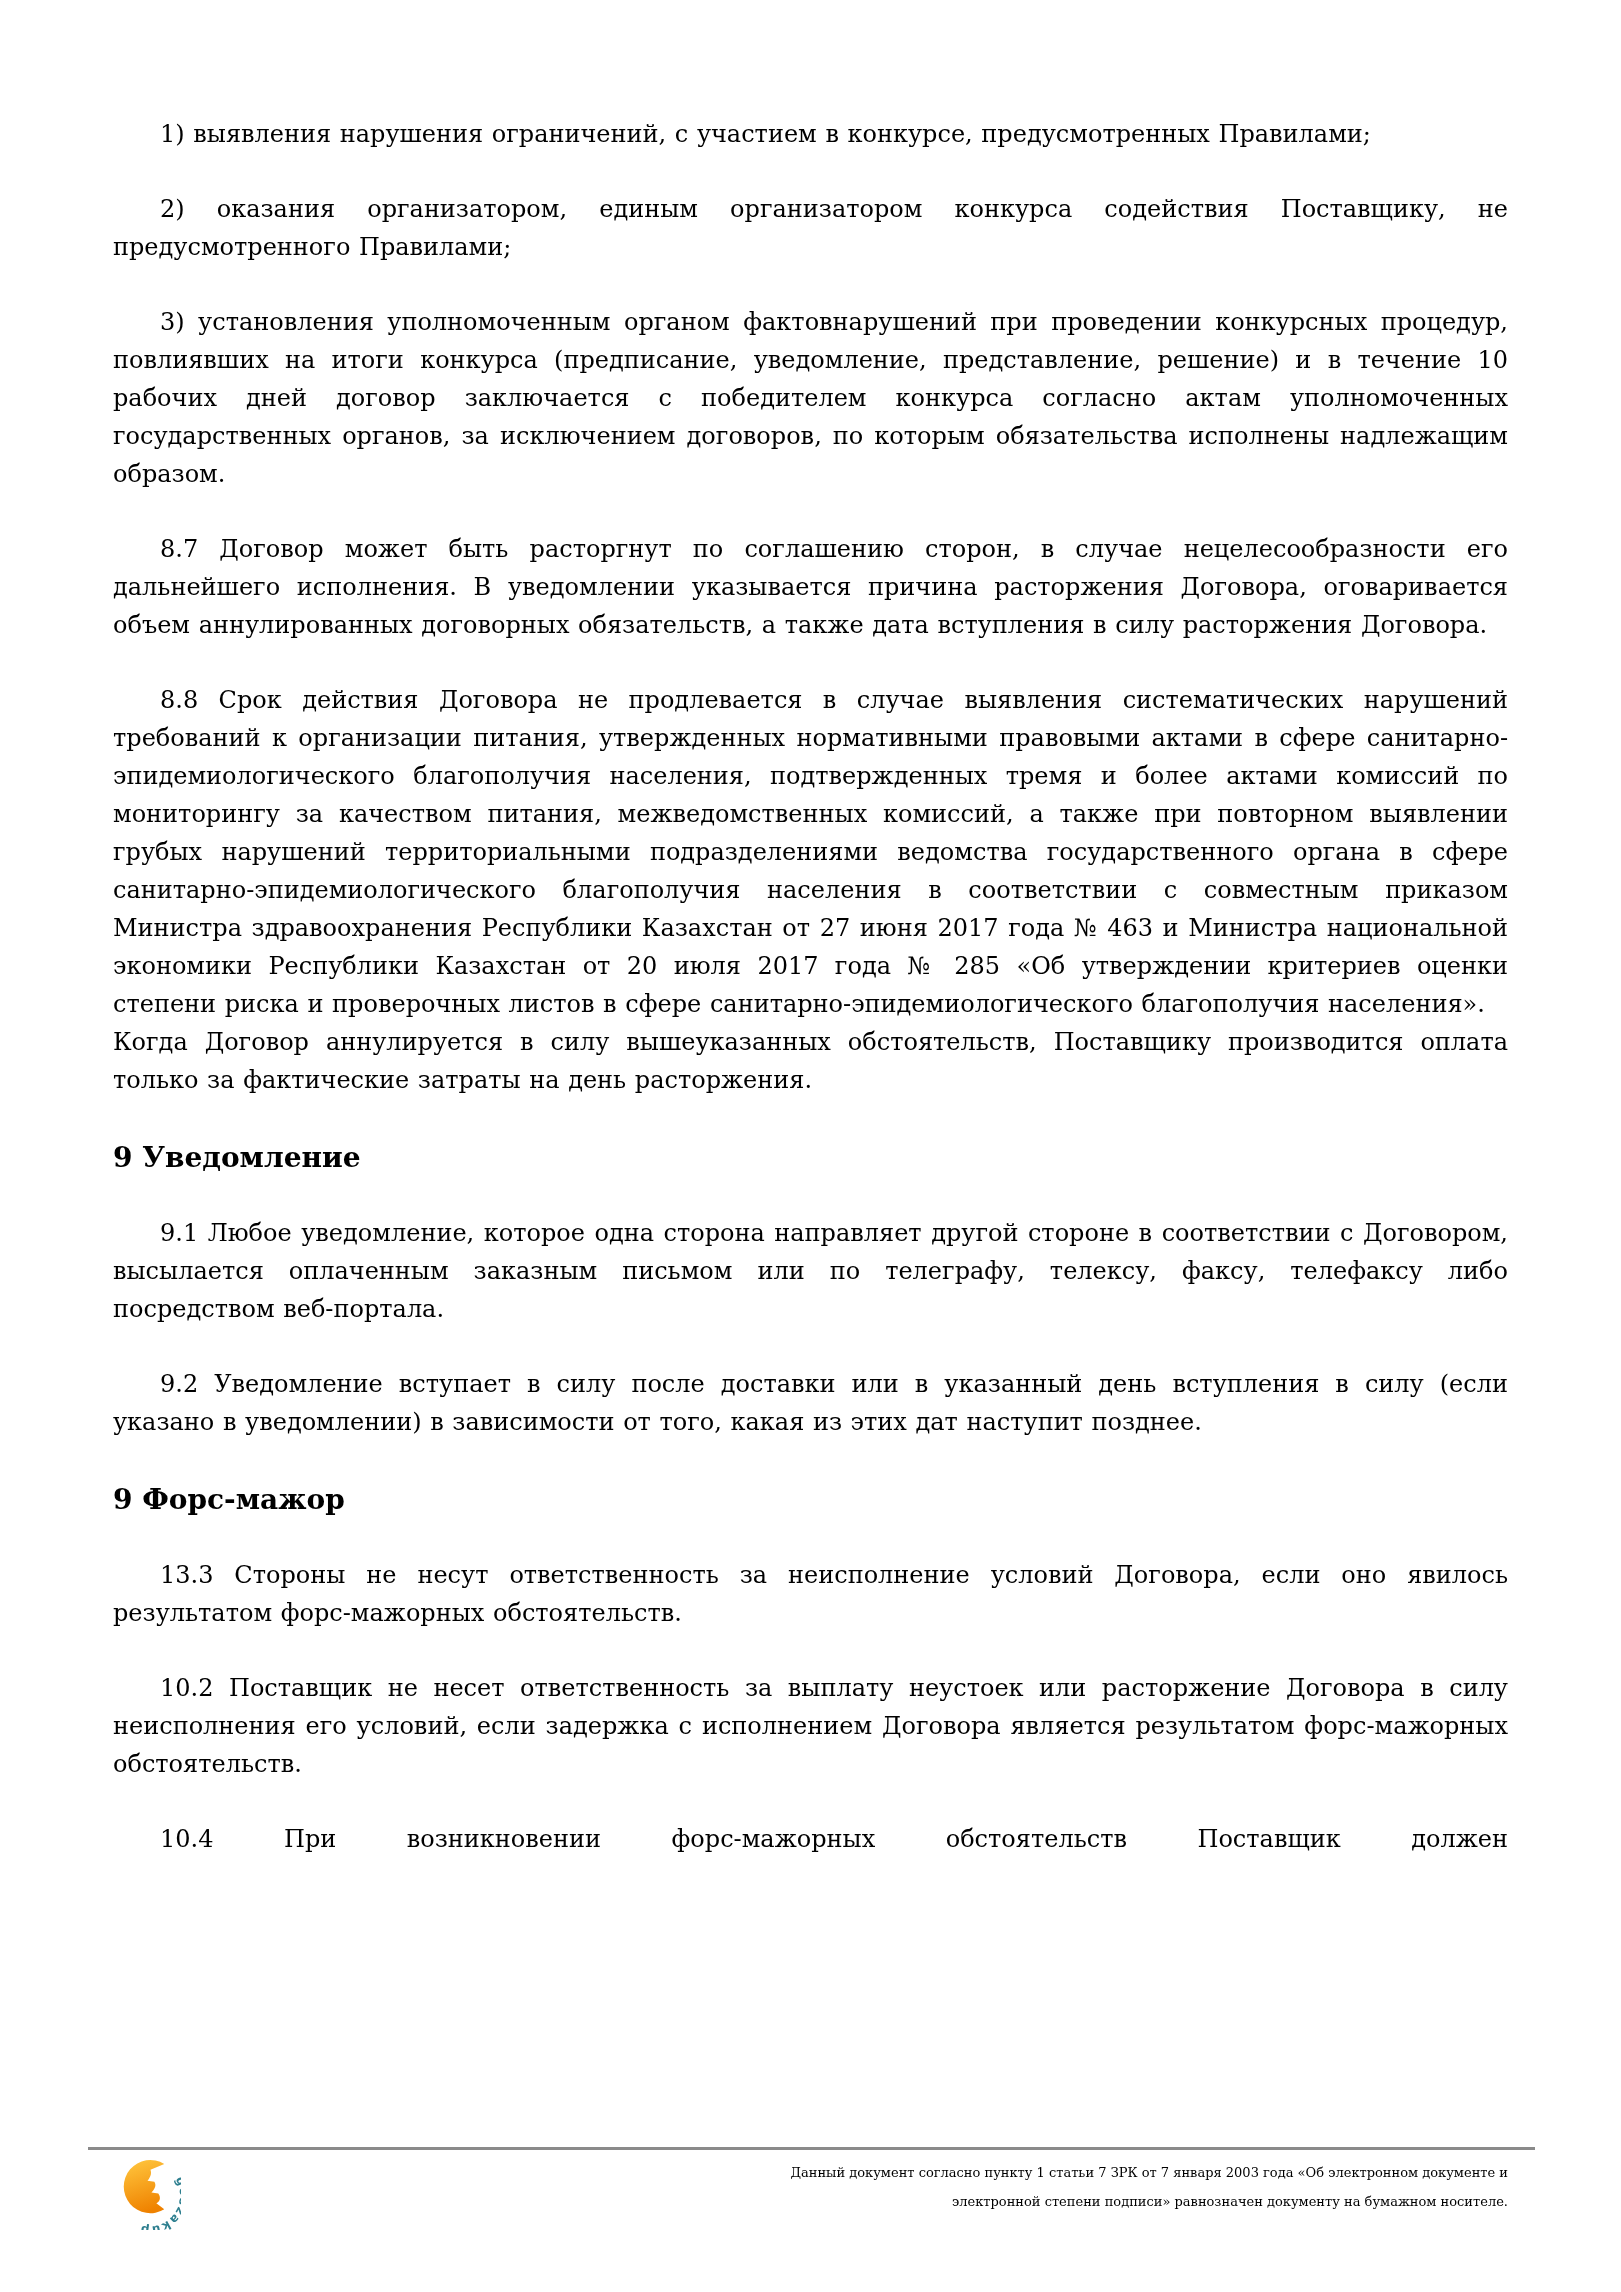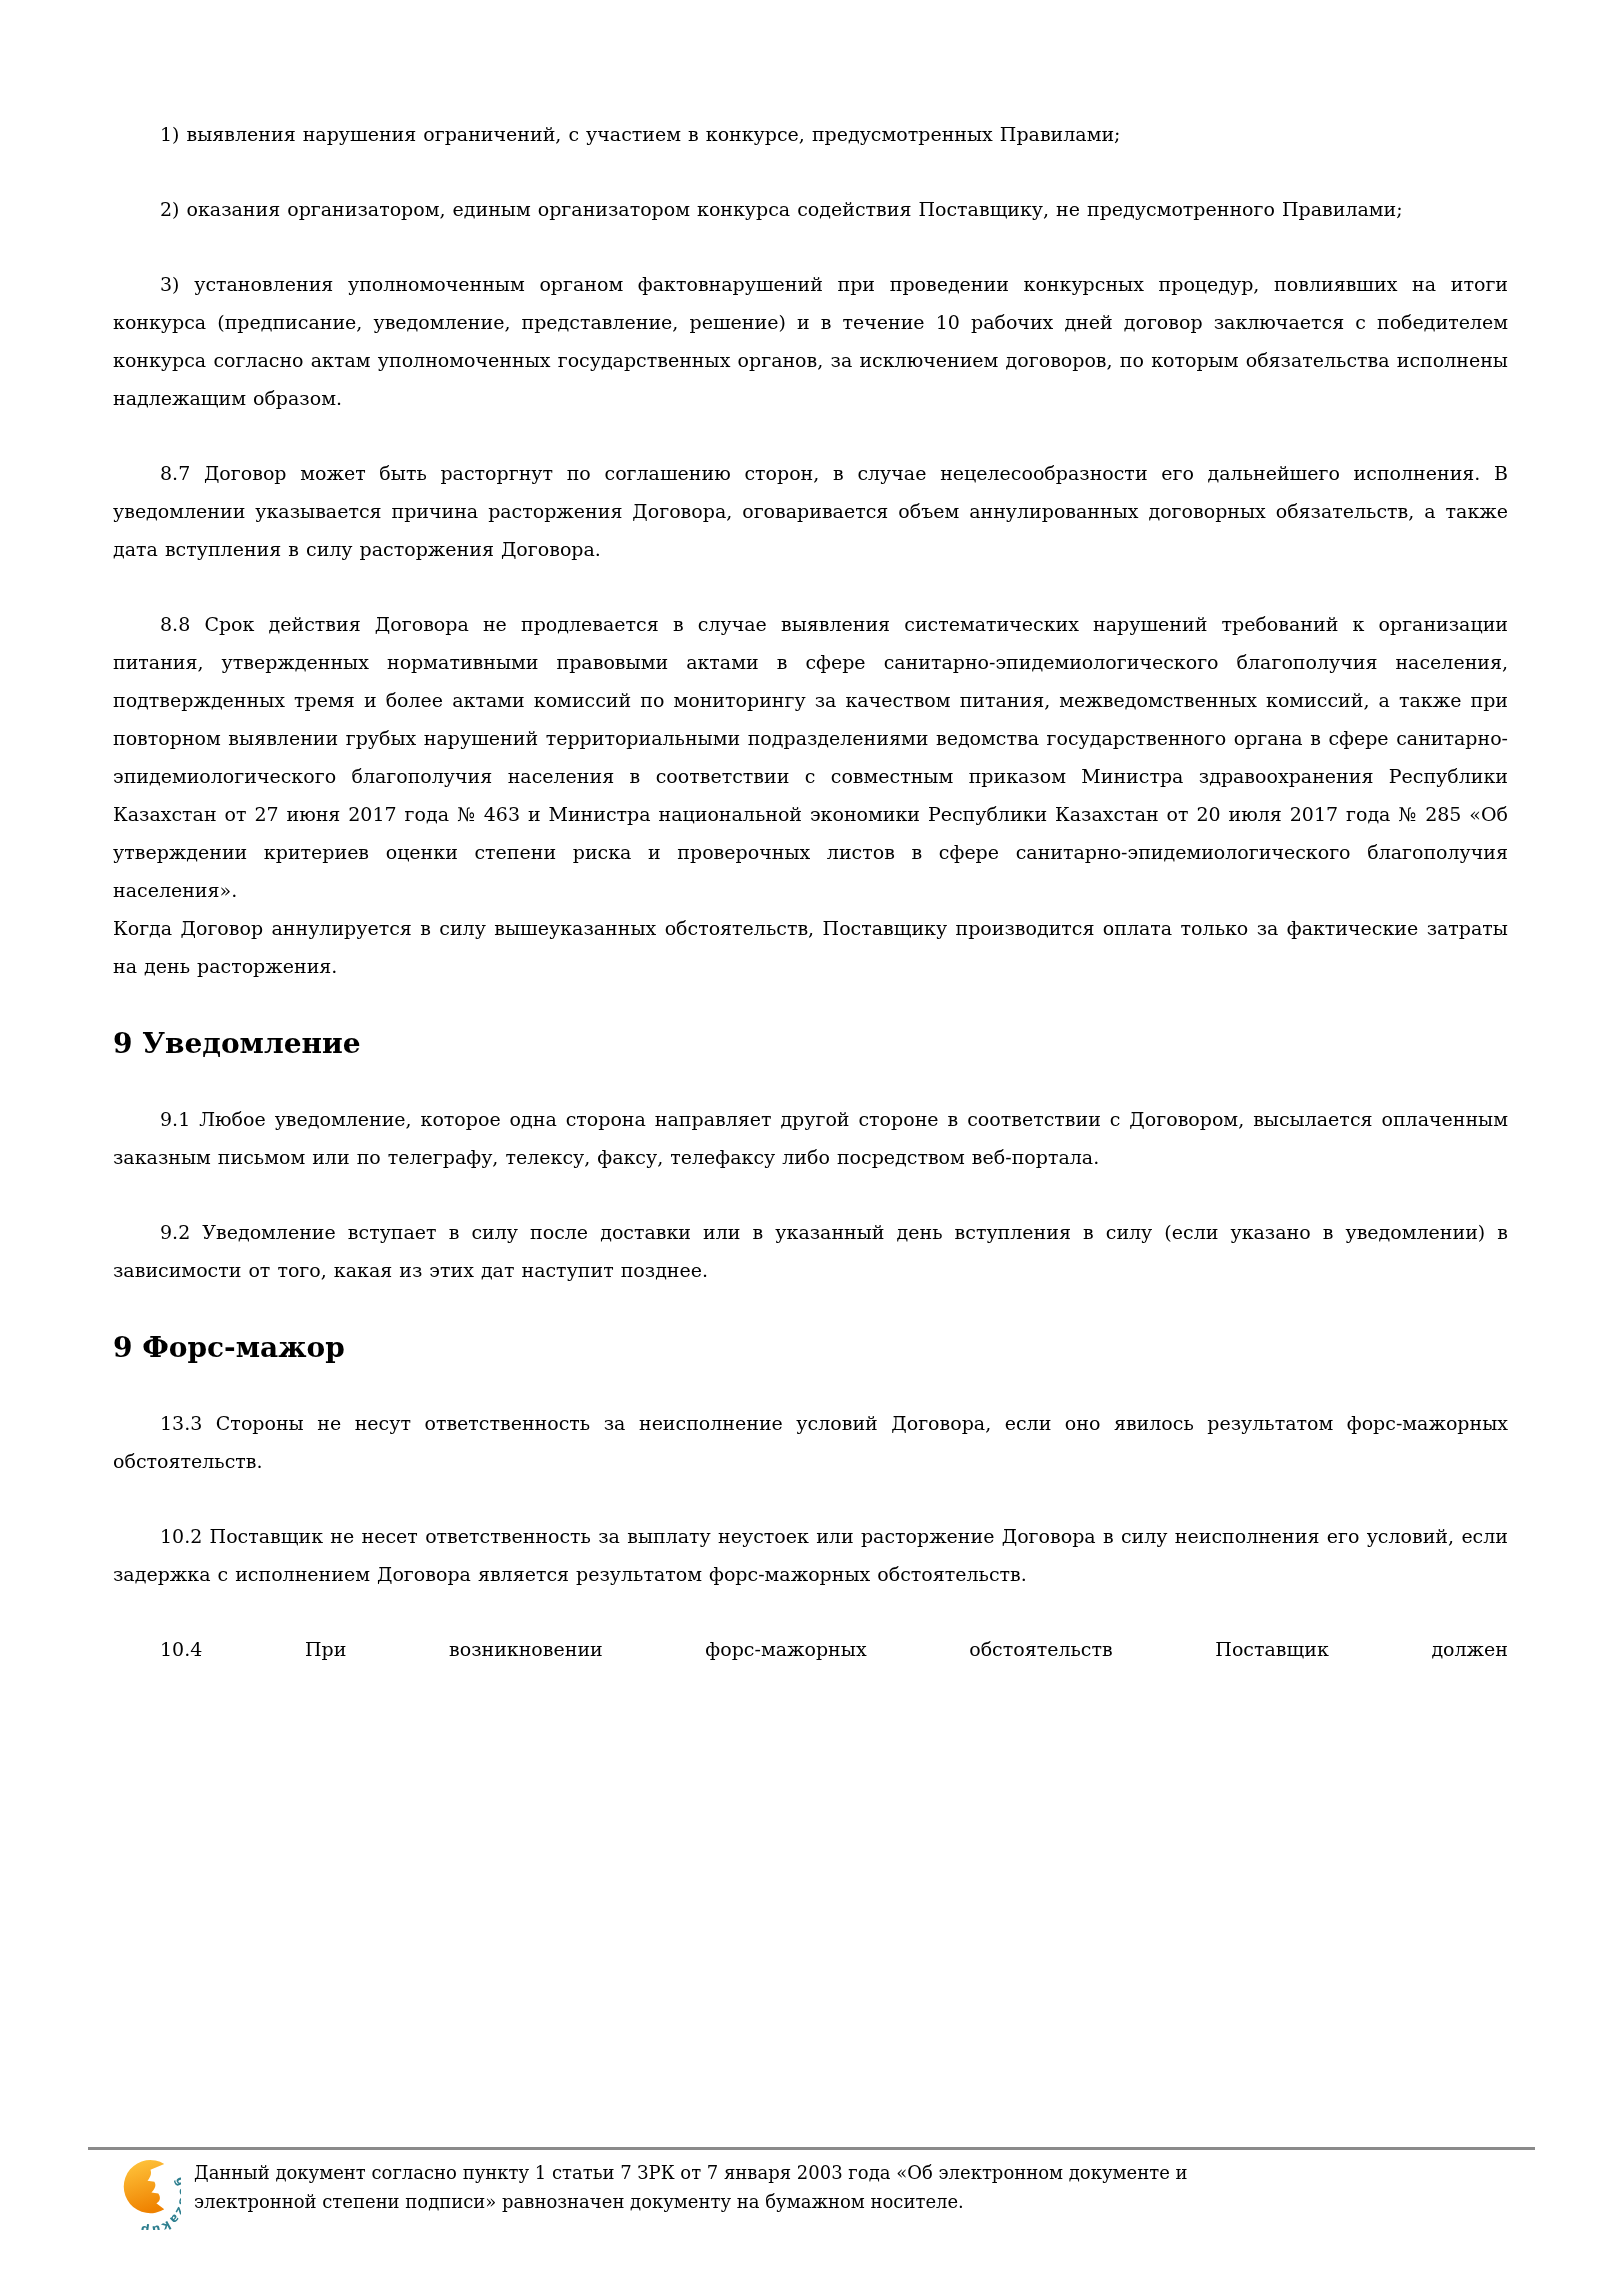--- a/index.html
+++ b/index.html
@@ -23,21 +23,21 @@
   .content {
     position: absolute;
     top: 0;
     left: 113px;
     right: 113px;
     padding-top: 78px;
     padding-bottom: 157px;
   }
   .para {
     margin: 37px 0 0 0;
-    font-size: 19px;
+    font-size: 24px;
     line-height: 38px;
     text-align: justify;
     text-indent: 47px;
     word-spacing: 1px;
   }
   .para.cont {
     margin-top: 0;
     text-indent: 0;
   }
   .para.force-justify {
@@ -71,22 +71,23 @@
     left: 116px;
     top: 9.8px;
     width: 65px;
     height: 73px;
   }
   .footer-note {
     position: absolute;
     left: 194px;
     top: 10.8px;
     right: 113px;
-    font-size: 18px;
+    font-size: 13px;
     line-height: 29px;
+    text-align: right;
   }
   .footer-note .note-line {
     display: block;
   }
 </style>
 </head>
 <body>
 
 <div class="page">
 

